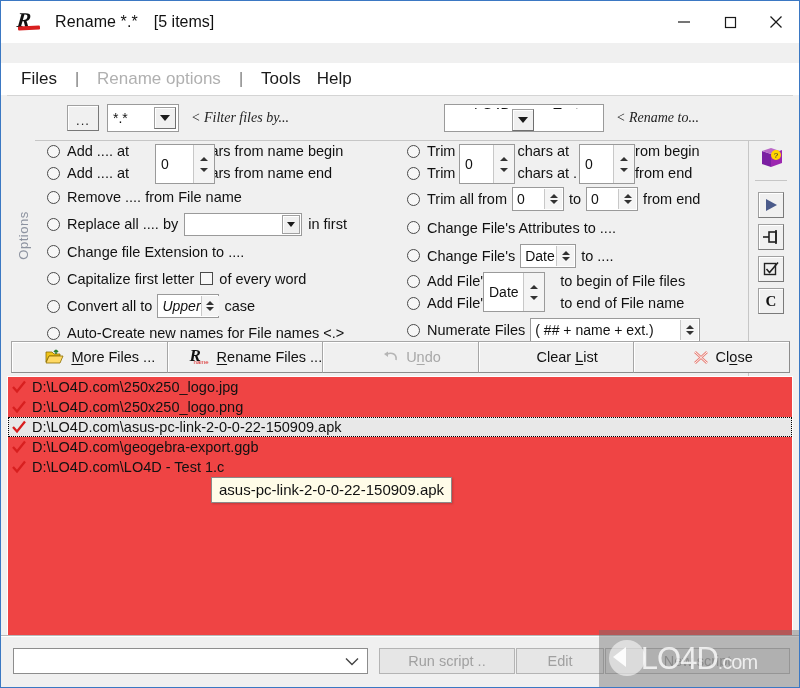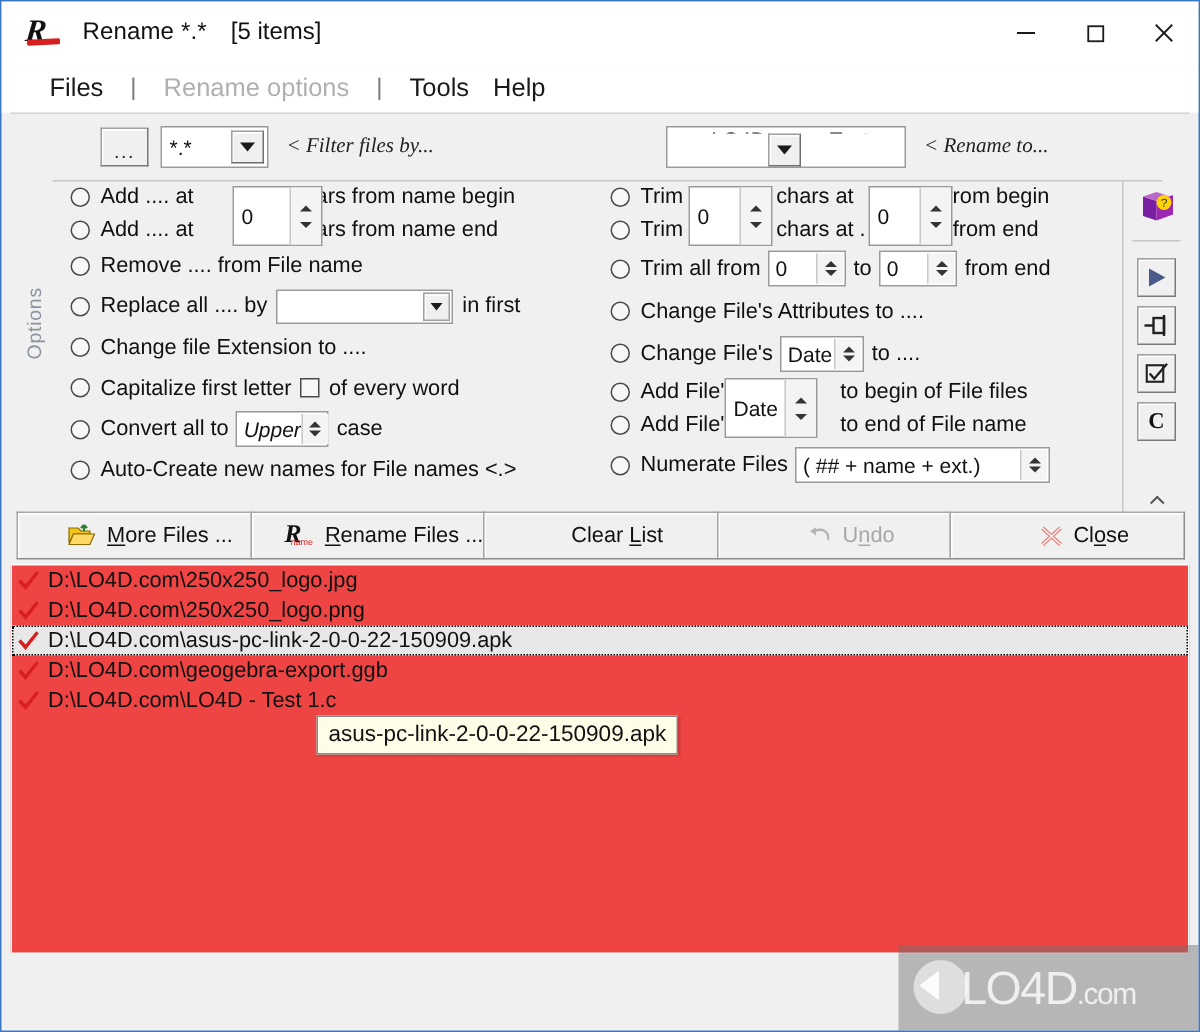--- a/index.html
+++ b/index.html
@@ -62,22 +62,23 @@
     color: #1a1a1a;
   }
   .winbtn svg { display: block; }
 
   
   .menubar {
     height: 32px;
     background: #ffffff;
     display: flex;
     align-items: center;
-    padding-left: 24px;
-    box-sizing: border-box;
+    padding-left: 12px;
+    box-sizing: border-box;
+    margin-top: 20px;
   }
   .menu-item {
     font-size: 17px;
     color: #1a1a1a;
     padding: 0 8px;
     white-space: nowrap;
   }
   .menu-item.disabled { color: #b0b0b0; }
   .menu-sep { color: #7a7a7a; font-size: 16px; padding: 0 10px; }
 
@@ -802,31 +803,31 @@
       </svg>
       <span><u>M</u>ore Files ...</span>
     </div>
     <div class="abtn">
       <span style="position:relative;width:20px;height:16px;display:inline-block">
         <span style="position:absolute;left:0;top:-3px;font-family:'Liberation Serif',serif;font-style:italic;font-weight:bold;font-size:17px;color:#111;">R</span>
         <span style="position:absolute;left:4px;top:10px;font-size:6px;color:#d81f1f;font-family:'Liberation Sans',sans-serif;">name</span>
       </span>
       <span><u>R</u>ename Files ...</span>
     </div>
-    <div class="abtn">
-      <span>Clear <u>L</u>ist</span>
-    </div>
     <div class="abtn disabled">
       <svg width="17" height="14" viewBox="0 0 17 14">
         <path d="M5 4 C10 2 15 4 14 10" fill="none" stroke="#b5b5b5" stroke-width="1.6"></path>
         <path d="M2 4 L6 1.5 L6 7 Z" fill="#b5b5b5"></path>
       </svg>
       <span>U<u>n</u>do</span>
     </div>
     <div class="abtn">
+      <span>Clear <u>L</u>ist</span>
+    </div>
+    <div class="abtn">
       <svg width="16" height="15" viewBox="0 0 16 15">
         <path d="M2 2 L14 13 M14 2 L2 13" stroke="#e8837a" stroke-width="2.6" fill="none"></path>
         <path d="M2 2 L14 13 M14 2 L2 13" stroke="#fff" stroke-width="0.9" fill="none"></path>
       </svg>
       <span>Cl<u>o</u>se</span>
     </div>
   </div>
 
   <div class="listwrap">
     <div class="listrow">
@@ -856,20 +857,31 @@
     <div class="listrow">
       <svg class="tick" viewBox="0 0 14 14">
           <path d="M1 7 L5 11.5 L13 1.5" fill="none" stroke="#d81f1f" stroke-width="2.3"></path>
         </svg>
       <span>D:\LO4D.com\LO4D - Test 1.c</span>
     </div>
   </div>
 
   <div class="tooltip">asus-pc-link-2-0-0-22-150909.apk</div>
 
+  <div class="bottombar">
+    <div class="script-combo">
+      <span class="cval"></span>
+      <svg class="chev2" width="14" height="9" viewBox="0 0 14 9">
+          <path d="M1 1.5 L7 7.5 L13 1.5" fill="none" stroke="#444" stroke-width="1.4"></path>
+        </svg>
+    </div>
+    <div class="bbtn" id="run-script-button">Run script ..</div>
+    <div class="bbtn" id="edit-script-button">Edit</div>
+    <div class="bbtn" id="new-script-button">New script</div>
+  </div>
 
   <div class="watermark">
     <span class="wmcircle"></span>
     <span class="wmarrow"></span>
     <span class="wmtext"><span>LO4D</span><span class="dot">.com</span></span>
   </div>
 
 </div>
 
 </body></html>

